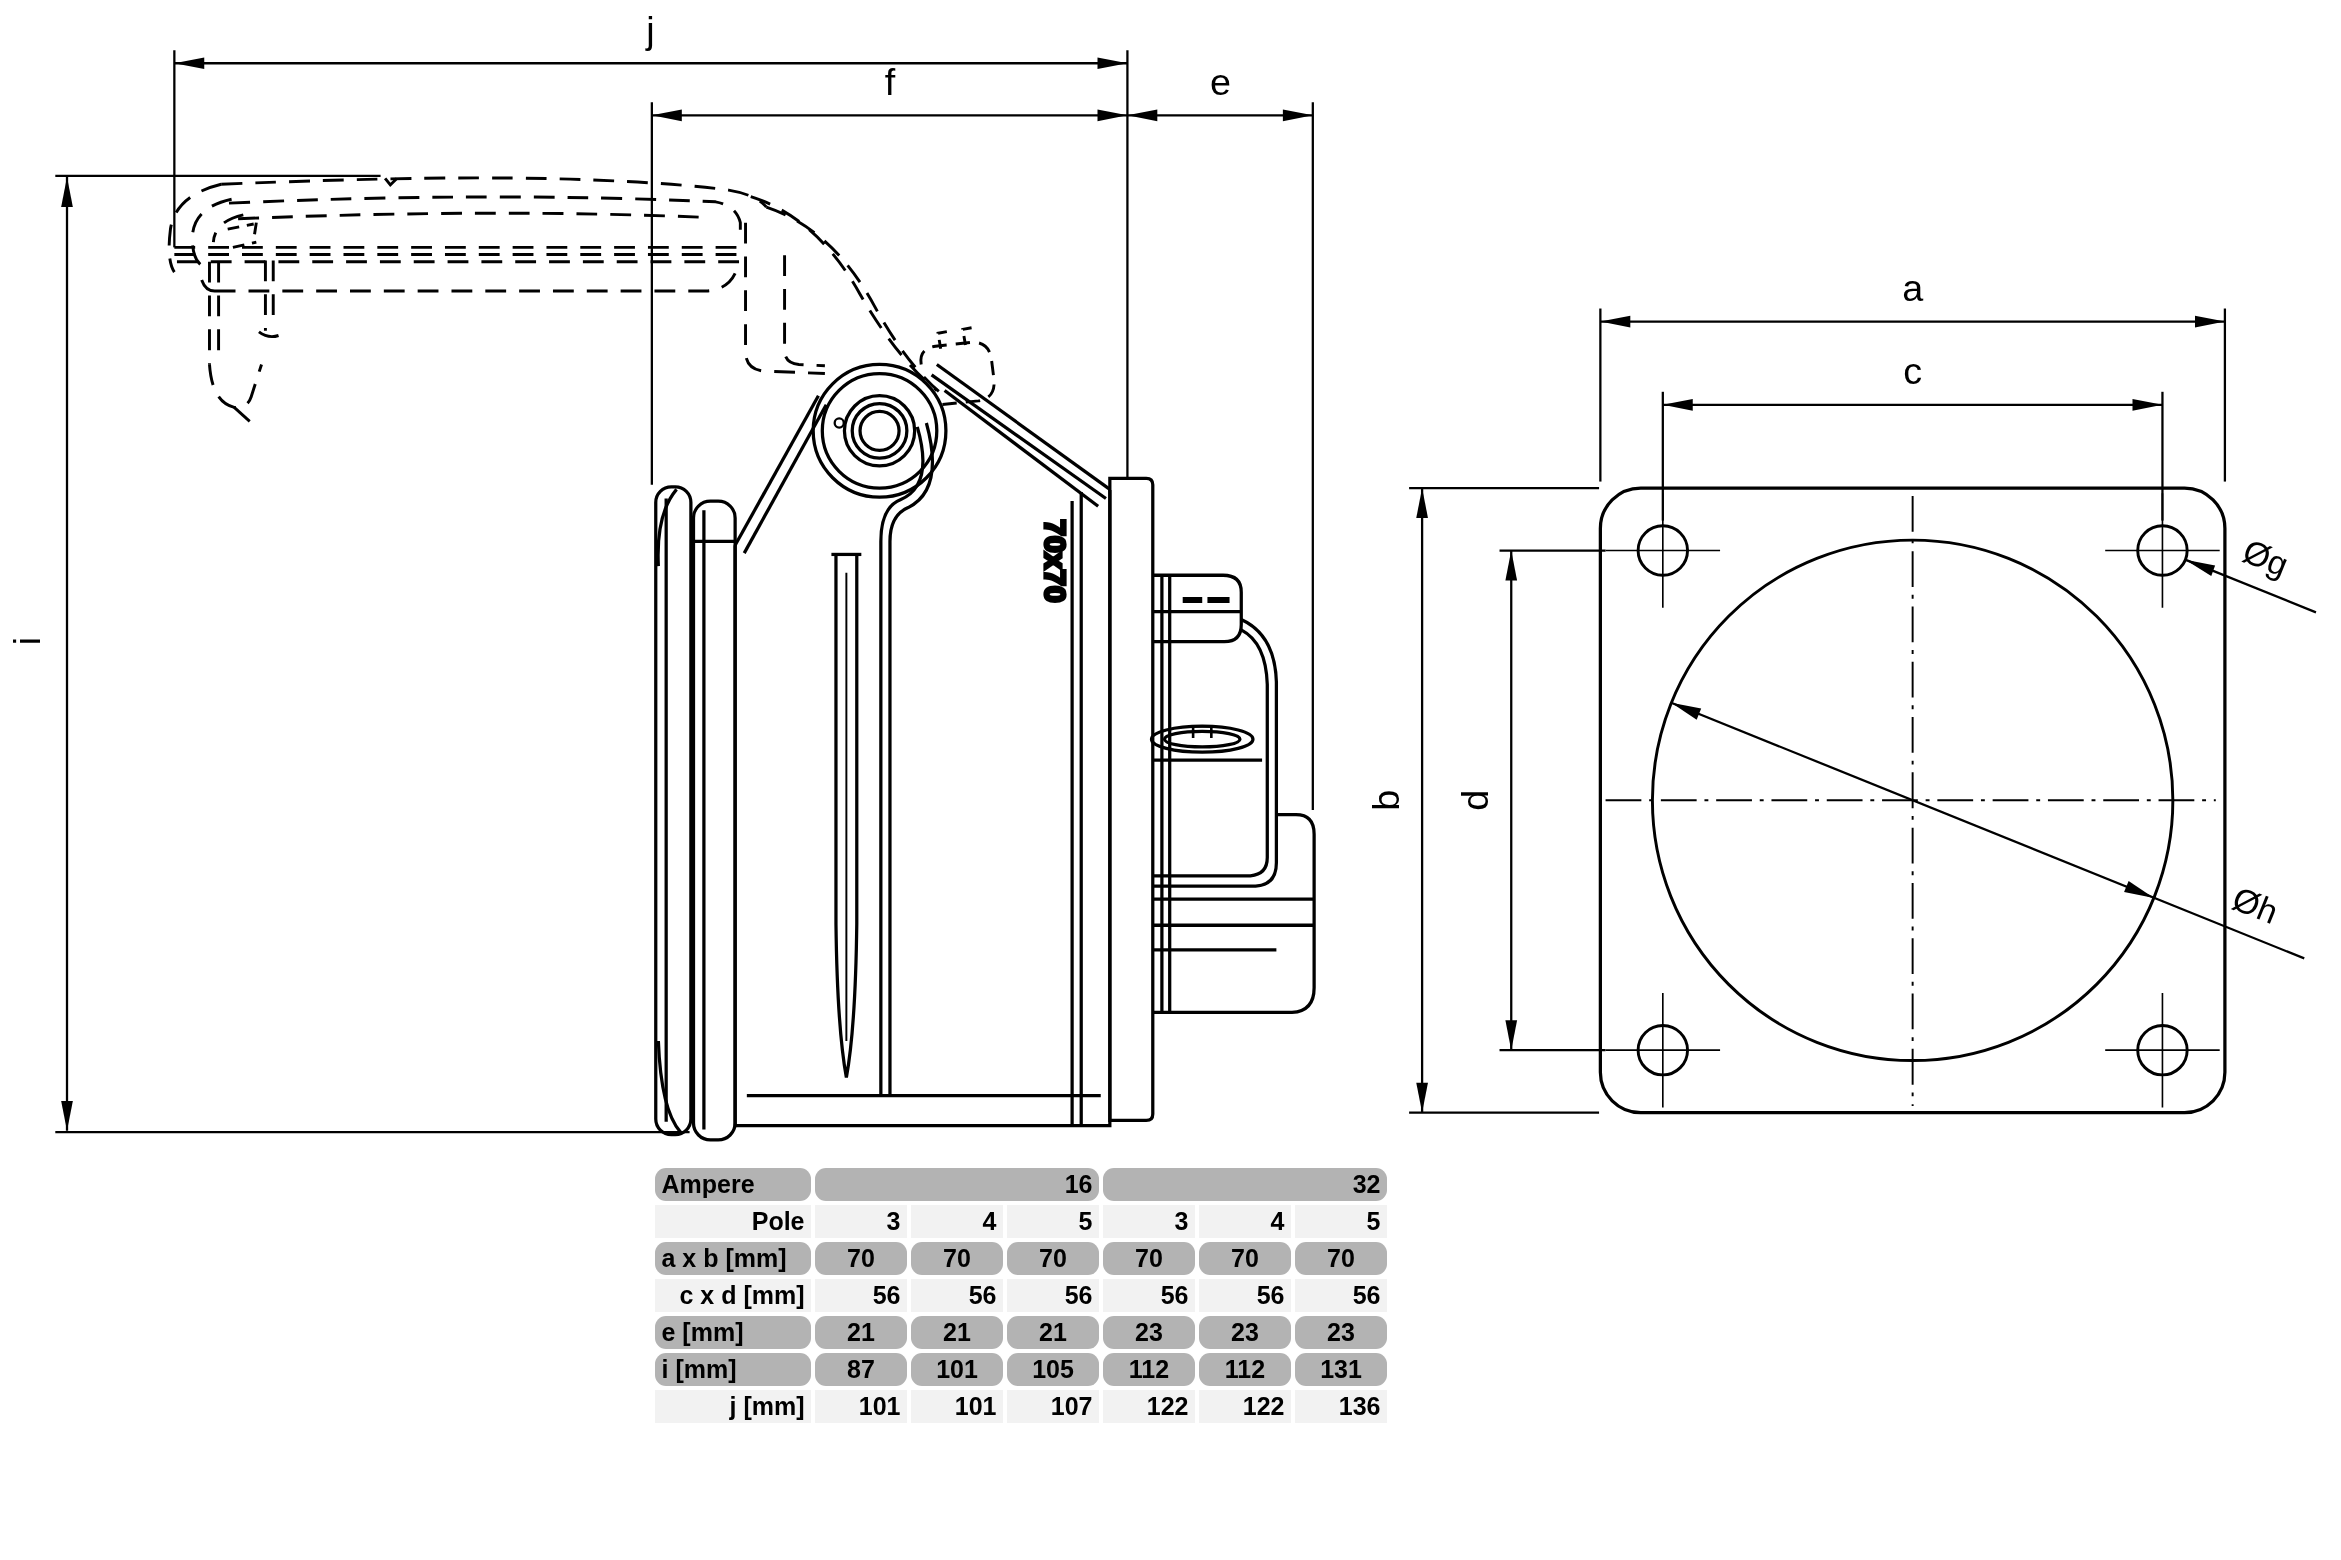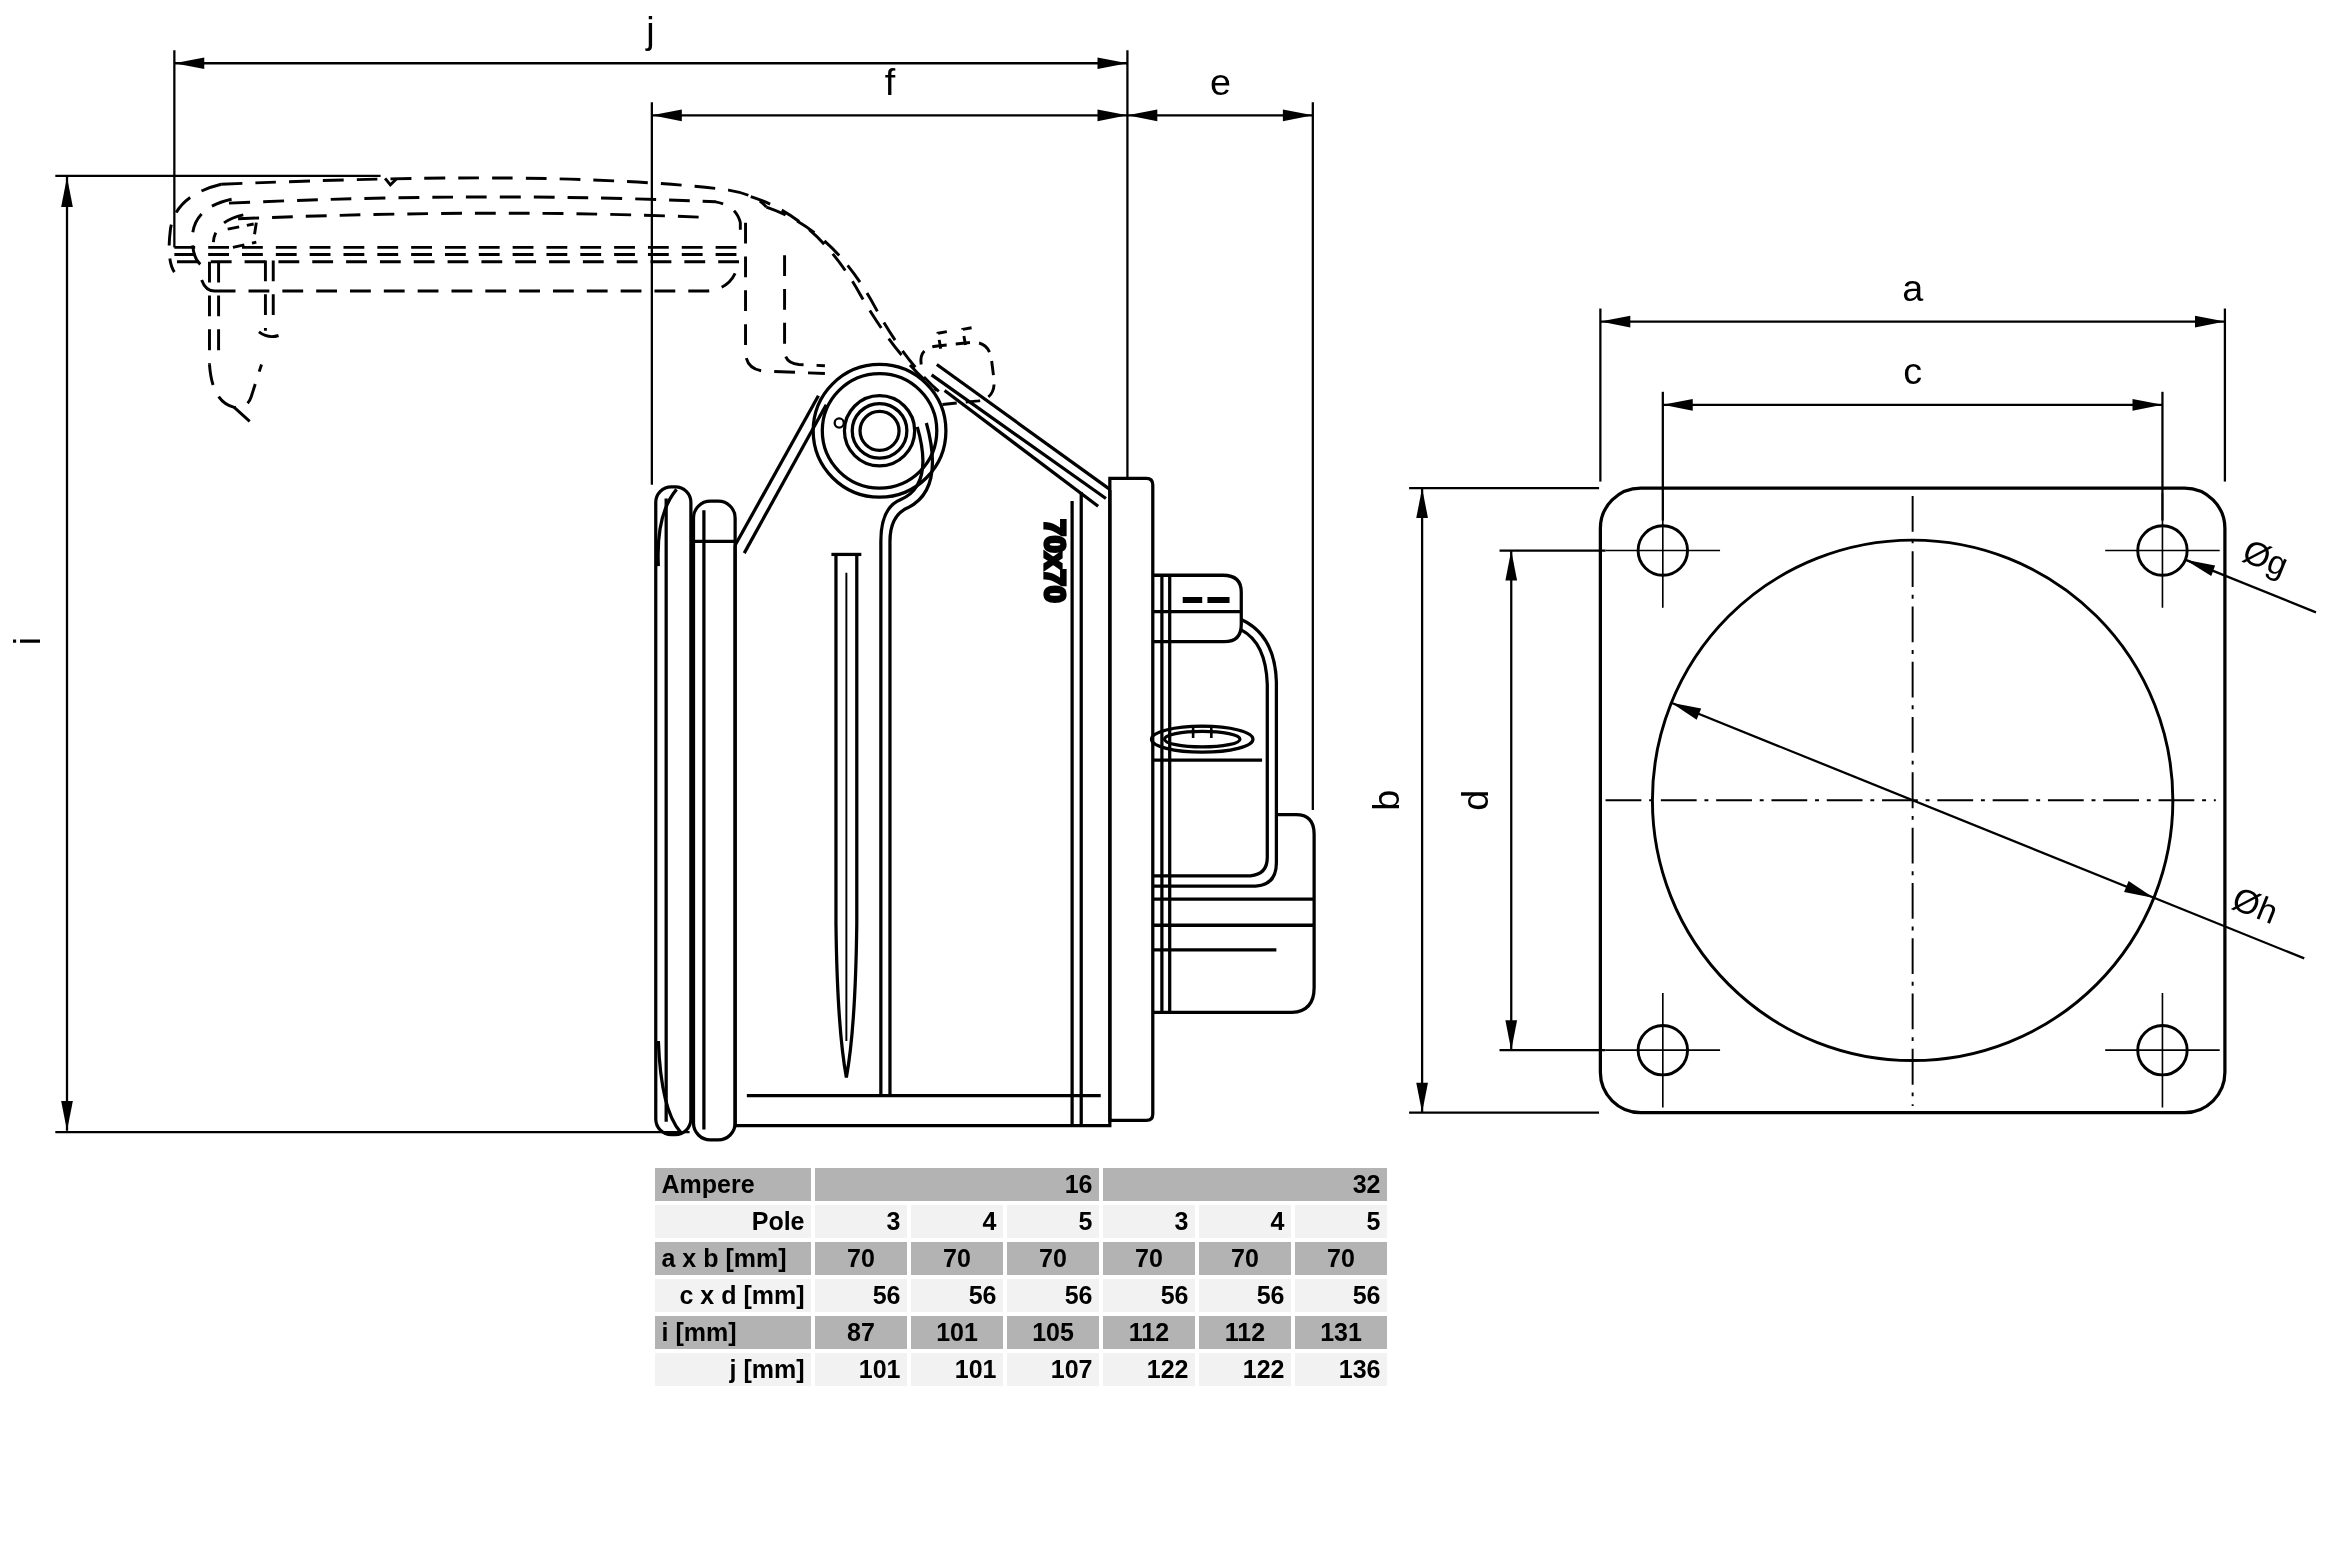--- a/index.html
+++ b/index.html
@@ -11,21 +11,21 @@
   .dialabel{font-size:52px;}
   .annot{font-size:46px;font-weight:bold;}
 
   
   .table-wrap{position:absolute;left:651px;top:1164px;}
   table.spec{border-collapse:separate;border-spacing:4.6px 4.6px;font-size:25px;color:#000;}
   table.spec td{height:33px;padding:0 6.5px;vertical-align:middle;white-space:nowrap;}
   td.lbl{width:143px;text-align:left;font-weight:bold;padding-left:9px;}
   td.val{width:79px;text-align:center;font-weight:bold;}
   td.grp{text-align:right;font-weight:bold;}
-  tr.dark td{background:var(--row-dark,#b3b3b3);}
+  tr.dark td{background:var(--row-dark,#b3b3b3);border-radius:11px;}
   tr.light td{background:var(--row-light,#f2f2f2);text-align:right;}
   tr.vbold td.val{font-weight:bold;}
   tr.pole td.val{font-weight:bold;}
 </style>
 </head>
 <body>
 
 <div id="stage">
 
 <svg width="2342" height="1561" viewBox="0 0 3600 2399">
@@ -255,20 +255,29 @@
     <tr class="light vbold">
       <td class="lbl">c x d [mm]</td>
       <td class="val">56</td>
       <td class="val">56</td>
       <td class="val">56</td>
       <td class="val">56</td>
       <td class="val">56</td>
       <td class="val">56</td>
     </tr>
     <tr class="dark">
+      <td class="lbl">e [mm]</td>
+      <td class="val">21</td>
+      <td class="val">21</td>
+      <td class="val">21</td>
+      <td class="val">23</td>
+      <td class="val">23</td>
+      <td class="val">23</td>
+    </tr>
+    <tr class="dark">
       <td class="lbl">i [mm]</td>
       <td class="val">87</td>
       <td class="val">101</td>
       <td class="val">105</td>
       <td class="val">112</td>
       <td class="val">112</td>
       <td class="val">131</td>
     </tr>
     <tr class="light vbold">
       <td class="lbl">j [mm]</td>

